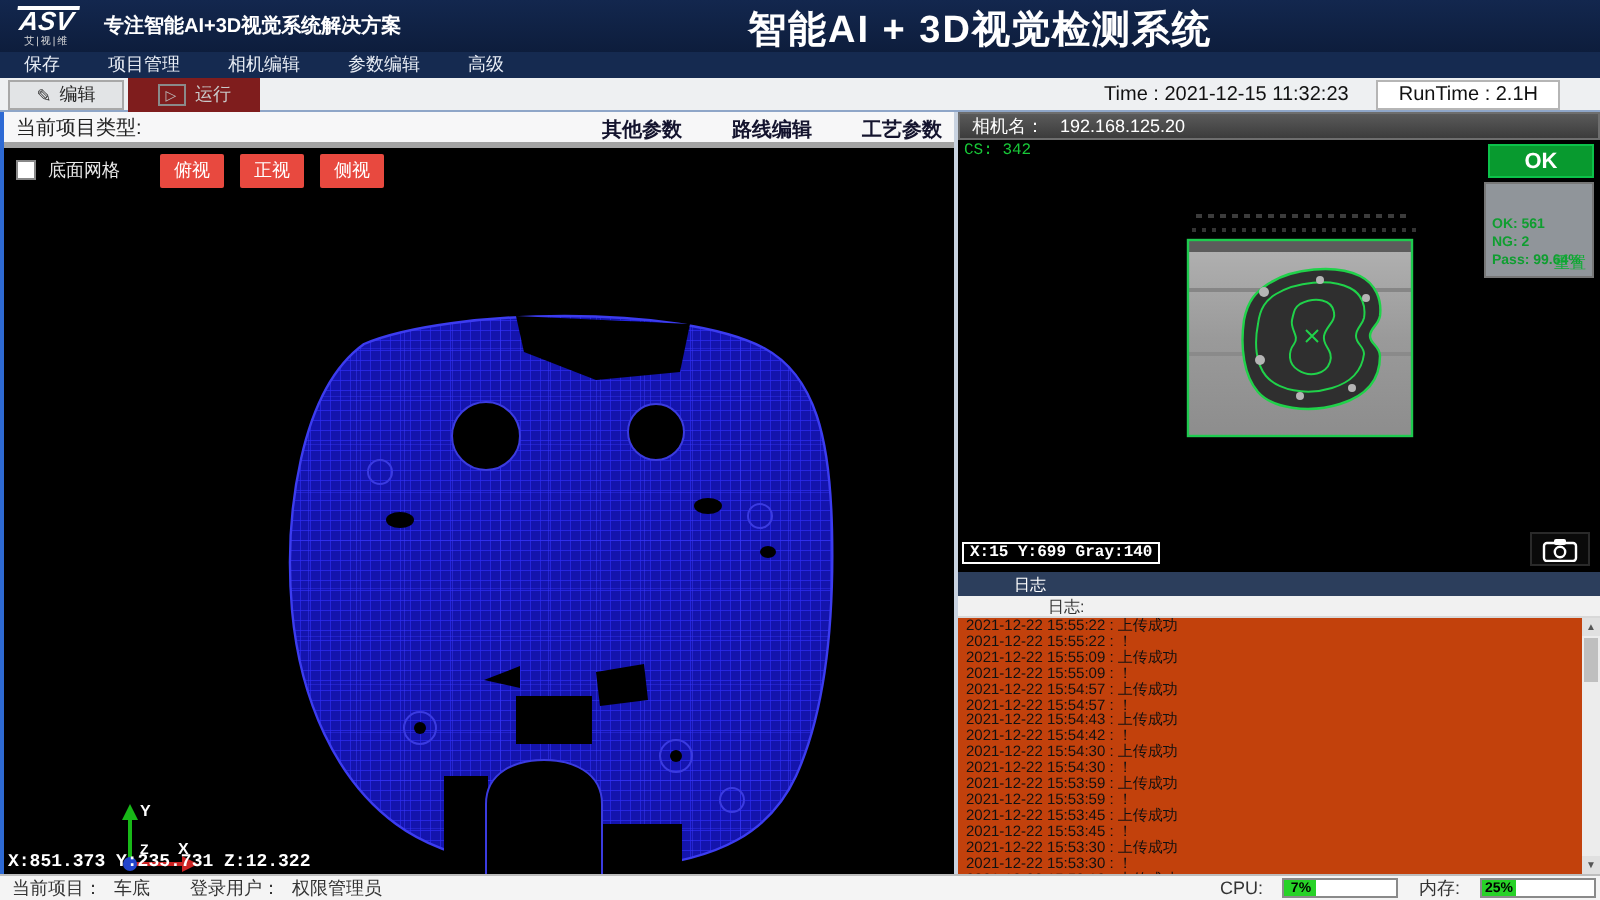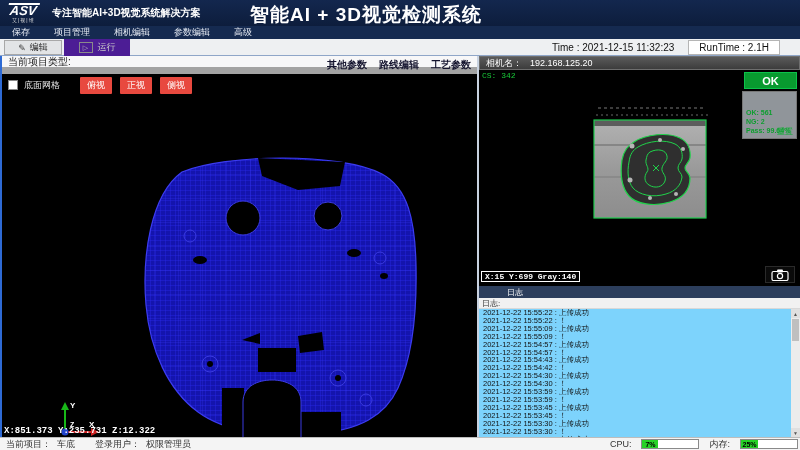--- a/index.html
+++ b/index.html
@@ -7,51 +7,51 @@
   .app { position:relative; width:800px; height:450px; background:#f0f0f0; overflow:hidden; }
 
   
   .header { position:absolute; left:0; top:0; width:800px; height:26px;
     background:linear-gradient(180deg,#13274e 0%,#0d1d3c 100%); }
   .logo { position:absolute; left:8px; top:3px; color:#fff; }
   .logo-mark { font-style:italic; font-weight:bold; font-size:13px; letter-spacing:0px;
     transform:skewX(-8deg); border-top:2px solid #fff; padding:0 2px; line-height:12px; }
   .logo-sub { font-size:5px; color:#ddd; letter-spacing:1px; text-align:center; }
   .tagline { position:absolute; left:52px; top:6px; color:#fff; font-weight:bold; font-size:10px; }
-  .app-title { position:absolute; left:250px; top:2px; width:480px; text-align:left;
+  .app-title { position:absolute; left:250px; top:2px; width:480px; text-align:center;
     color:#fff; font-weight:bold; font-size:19px; letter-spacing:1px; }
 
   
   .menubar { position:absolute; left:0; top:26px; width:800px; height:13px;
     background:#152a50; display:flex; align-items:center; padding-left:12px; gap:24px; }
   .menu-item { color:#e8edf5; font-size:9px; cursor:default; }
 
   
   .tabrow { position:absolute; left:0; top:39px; width:800px; height:17px;
     background:#eef0f2; border-bottom:1px solid #8fa6c8; }
   .tab-edit { position:absolute; left:4px; top:1px; width:58px; height:15px;
     background:#e2e4e6; border:1px solid #a8a8a8; color:#222; font-size:9px;
     display:flex; align-items:center; justify-content:center; gap:4px; }
   .tab-run { position:absolute; left:64px; top:0; width:66px; height:17px;
-    background:#4c1d95; color:#c9c9c9; font-size:9px;
+    background:#7f1d1d; color:#c9c9c9; font-size:9px;
     display:flex; align-items:center; justify-content:center; gap:5px; }
   .pencil-ico { font-size:9px; color:#333; }
   .play-box { width:14px; height:11px; border:1px solid #8a8a8a; font-size:7px; color:#bbb;
     display:flex; align-items:center; justify-content:center; }
   .time-wrap { position:absolute; right:20px; top:0; height:17px; display:flex; align-items:center; gap:14px; }
   .time-label { font-size:10px; color:#111; }
   .runtime-box { background:#fff; border:1px solid #b5b5b5; font-size:10px; color:#111; padding:1px 10px; }
 
   
   .left-panel { position:absolute; left:0; top:56px; width:477px; height:381px;
     border-left:2px solid #2e6ad4; background:#000; }
   .type-bar { position:absolute; left:0; top:0; width:475px; height:18px; background:#f7f7f8;
-    display:flex; align-items:center; border-bottom:7px solid #a3a3a3; }
+    display:flex; align-items:center; border-bottom:3px solid #a3a3a3; }
   .type-label { font-size:10px; color:#222; margin-left:6px; }
-  .param-links { position:absolute; right:6px; top:0; height:18px; display:flex; align-items:center; gap:12px; }
+  .param-links { position:absolute; right:6px; top:0; height:18px; display:flex; align-items:center; gap:25px; }
   .param-link { font-size:10px; font-weight:bold; color:#14142e; cursor:pointer; }
   .ctrl-strip { position:absolute; left:0; top:18px; width:475px; height:22px; background:#000;
     display:flex; align-items:center; gap:6px; padding-left:6px;font-family:Liberation Serif, serif; }
   .chk { width:10px; height:10px; background:#fff; border:1px solid #888; }
   .chk-label { color:#e8e8e8; font-size:9px; margin-right:14px; }
   .view-btns { display:flex; gap:8px; }
   .view-btn { background:#e8493f; color:#fff; font-size:9px; padding:2px 7px; border-radius:1px; cursor:pointer; }
   .viewport { position:absolute; left:0; top:40px; width:475px; height:341px; background:#000; }
   .mesh-svg { position:absolute; left:128px; top:54px; }
   .axis-svg { position:absolute; left:43px; top:302px; }
@@ -81,25 +81,25 @@
   .pixel-info { position:absolute; left:2px; bottom:4px; border:1px solid #fff; color:#fff;
     background:#000; font-size:8px; font-weight:bold; padding:0 3px;
     font-family:"Liberation Mono", monospace; }
   .cam-btn { position:absolute; right:5px; bottom:3px; width:30px; height:17px; background:#0a0a0a;
     border:1px solid #2a2a2a; display:flex; align-items:center; justify-content:center; cursor:pointer; }
 
   .log-titlebar { position:absolute; left:0; top:230px; width:321px; height:12px; background:#2c3e5c;
     display:flex; align-items:center; padding-left:28px; }
   .log-title { color:#fff; font-size:8px; }
   .log-toolbar { position:absolute; left:0; top:242px; width:321px; height:11px; background:#f1f1f1;
-    border-bottom:1px solid #d8d8d8; display:flex; align-items:center; }
+    border-bottom:1px solid #d8d8d8; display:flex; align-items:center;padding-left:42px; }
   .log-label { font-size:8px; color:#333; margin-left:3px; }
   .log-actions { position:absolute; right:12px; display:flex; gap:9px;margin-top:48px; }
   .log-action { font-size:8px; color:#333; cursor:pointer; }
-  .log-list { position:absolute; left:0; top:253px; width:321px; height:128px; background:#7dd3fc; overflow:hidden; }
+  .log-list { position:absolute; left:0; top:253px; width:321px; height:128px; background:#c2410c; overflow:hidden; }
   .log-entry { font-size:7.5px; line-height:7.9px; color:#111; padding-left:4px; white-space:nowrap; }
   .log-scrollbar { position:absolute; right:0; top:253px; width:9px; height:128px; background:#ececec; }
   .scroll-arrow { position:absolute; left:0; width:9px; height:9px; background:#e0e0e0; color:#555;
     font-size:5px; display:flex; align-items:center; justify-content:center; }
   .scroll-up { top:0; } .scroll-down { bottom:0; }
   .scroll-thumb { position:absolute; left:1px; top:10px; width:7px; height:22px; background:#bfbfbf; }
 
   
   .statusbar { position:absolute; left:0; top:437px; width:800px; height:13px; background:#f4f4f4;
     border-top:1px solid #bdbdbd; display:flex; align-items:center; font-size:9px; color:#333; }

